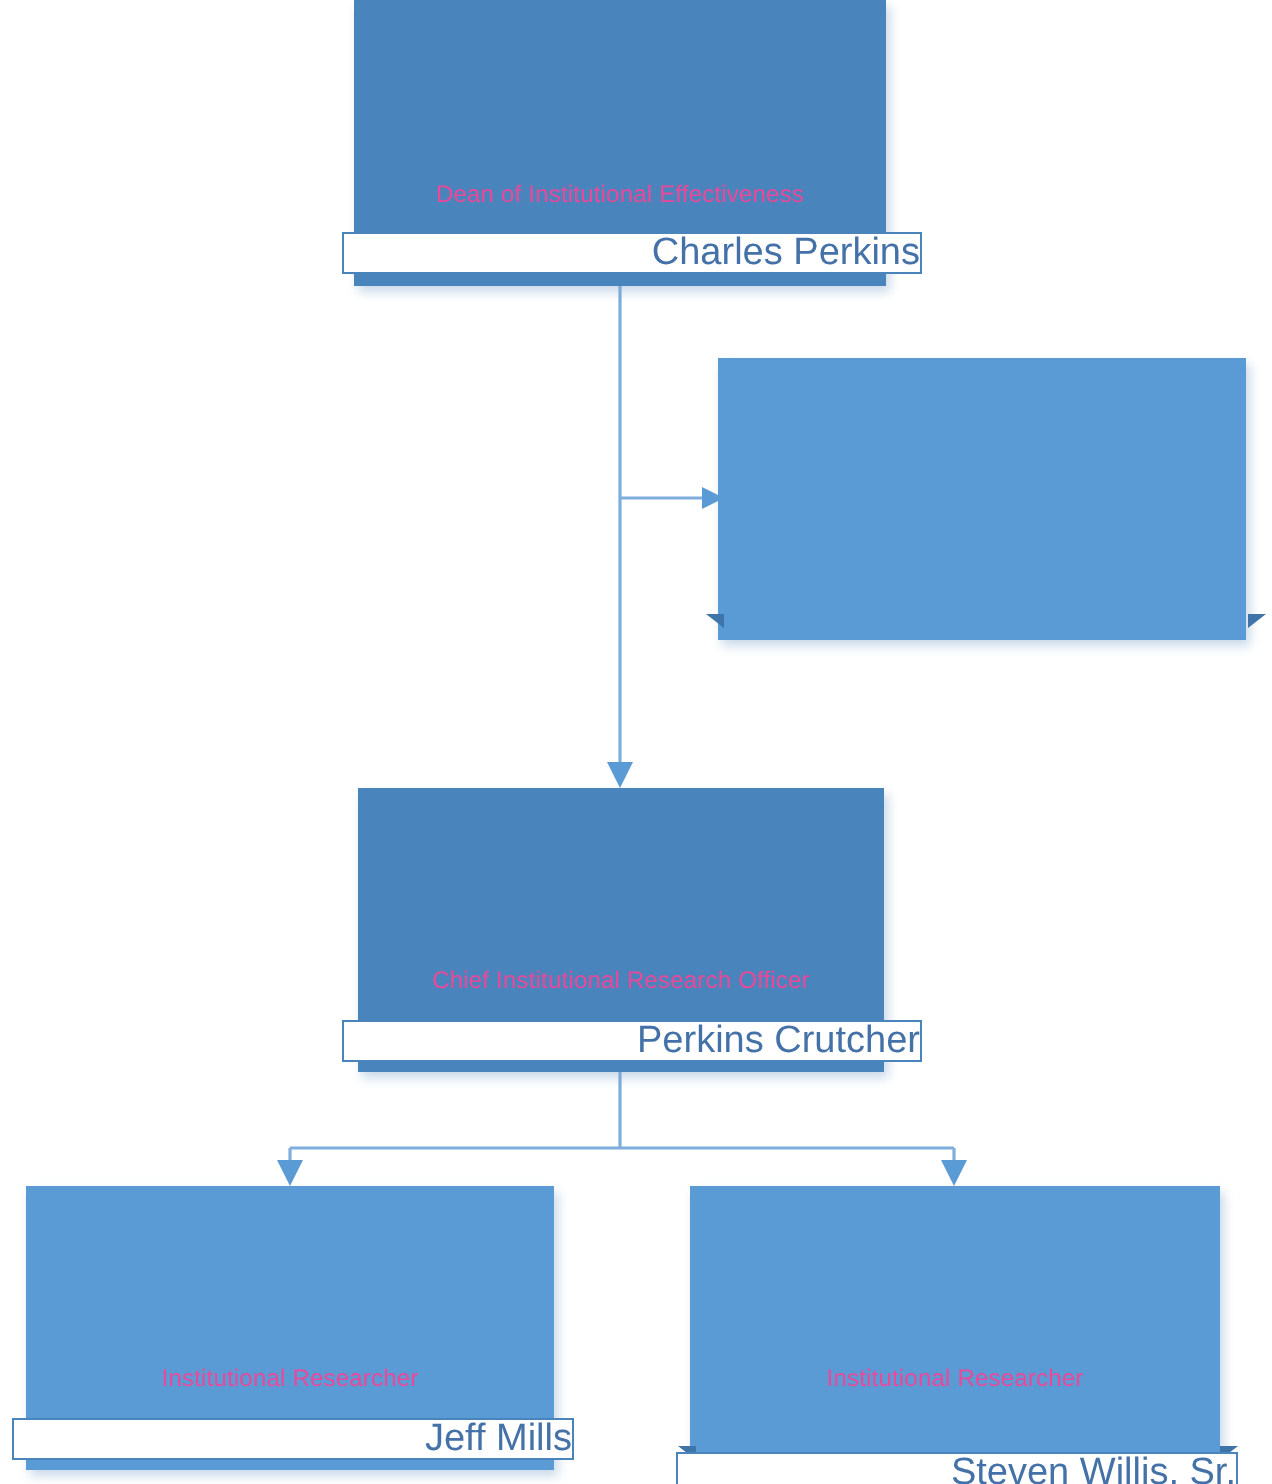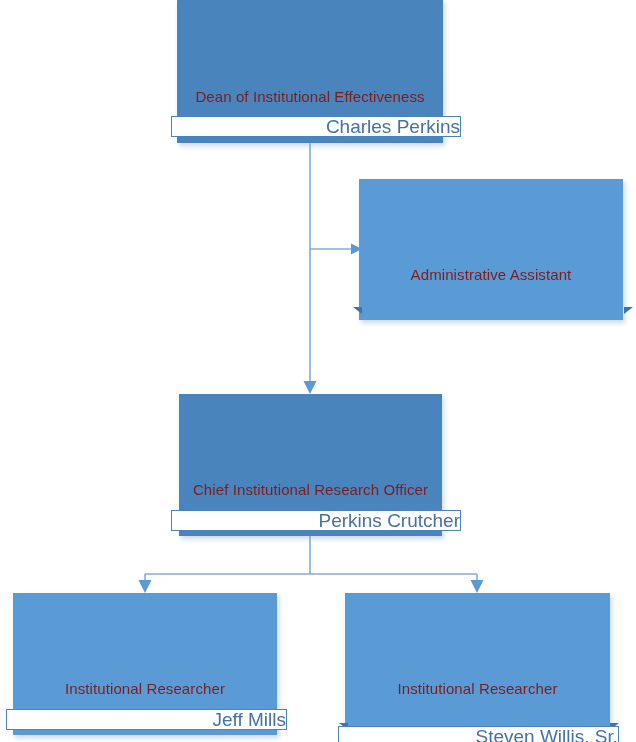--- a/index.html
+++ b/index.html
@@ -43,22 +43,22 @@
     box-shadow: 2px 3px 5px rgba(120,160,200,0.40);
   }
   .node.dark .node-body { background: #4A84BC; }
   .node.light .node-body { background: #5B9BD5; }
 
   .node-title {
     position: absolute;
     left: 0;
     right: 0;
     text-align: center;
-    color: #7f1d1d;
-    font-size: 15px;
+    color: #ec4899;
+    font-size: 12px;
     line-height: 16px;
     letter-spacing: 0.1px;
     white-space: nowrap;
   }
   
   .name-banner {
     position: absolute;
     box-sizing: border-box;
     background: #ffffff;
     border: 1px solid #4A84BC;
@@ -111,21 +111,20 @@
   <div class="node dark" id="node-dean" style="left:177px; top:0px; width:266px; height:143px;">
     <div class="node-body"></div>
     <div class="node-title" style="bottom:38px;">Dean of Institutional Effectiveness</div>
   </div>
   <div class="fold left" style="left:172px; top:130px;"></div>
   <div class="fold right" style="left:452px; top:130px;"></div>
   <div class="name-banner" style="left:171px; top:116px; width:290px; height:21px;">Charles Perkins</div>
 
   <div class="node light" id="node-admin-assistant" style="left:359px; top:179px; width:264px; height:141px;">
     <div class="node-body"></div>
-    <div class="node-title" style="bottom:37px;">Administrative Assistant</div>
   </div>
   <div class="fold left" style="left:353px; top:307px;"></div>
   <div class="fold right" style="left:624px; top:307px;"></div>
 
   <div class="node dark" id="node-chief-ir-officer" style="left:179px; top:394px; width:263px; height:142px;">
     <div class="node-body"></div>
     <div class="node-title" style="bottom:38px;">Chief Institutional Research Officer</div>
   </div>
   <div class="fold left" style="left:172px; top:524px;"></div>
   <div class="fold right" style="left:452px; top:524px;"></div>

